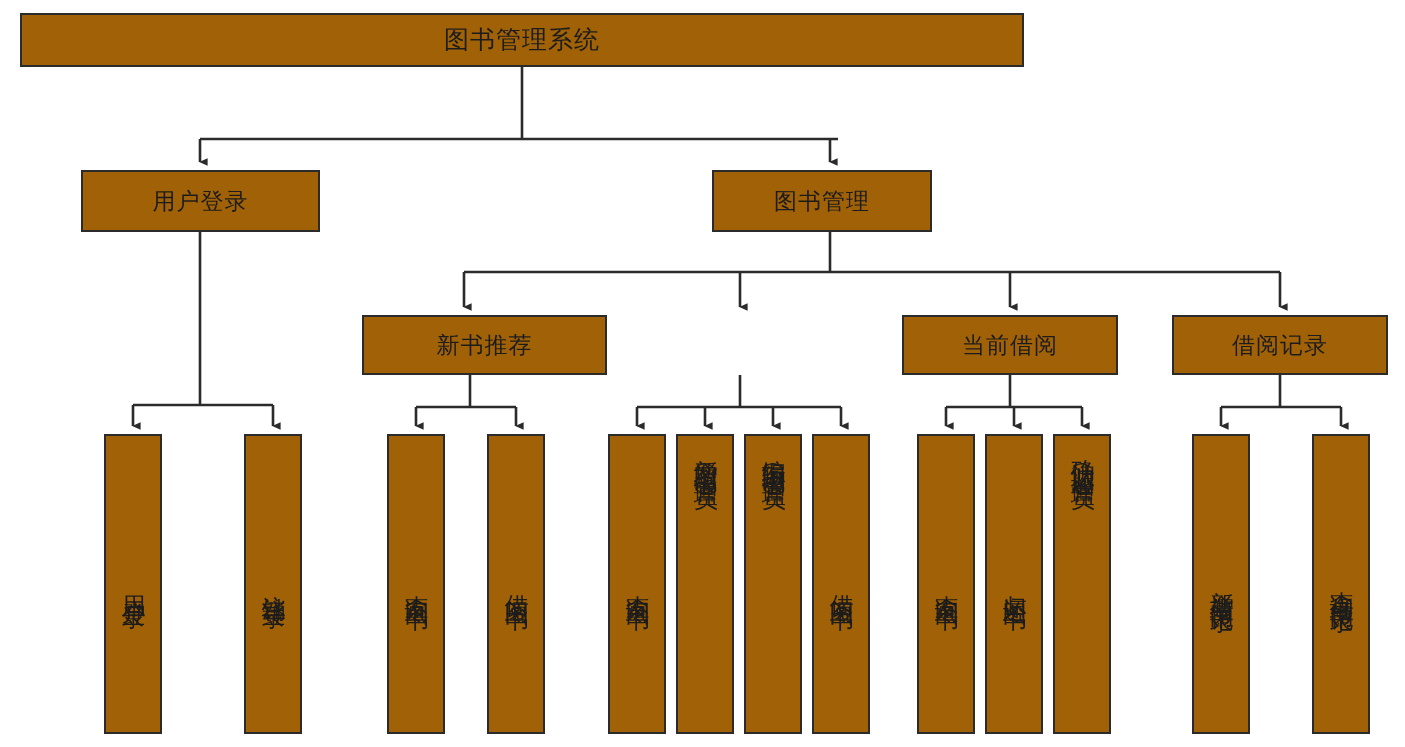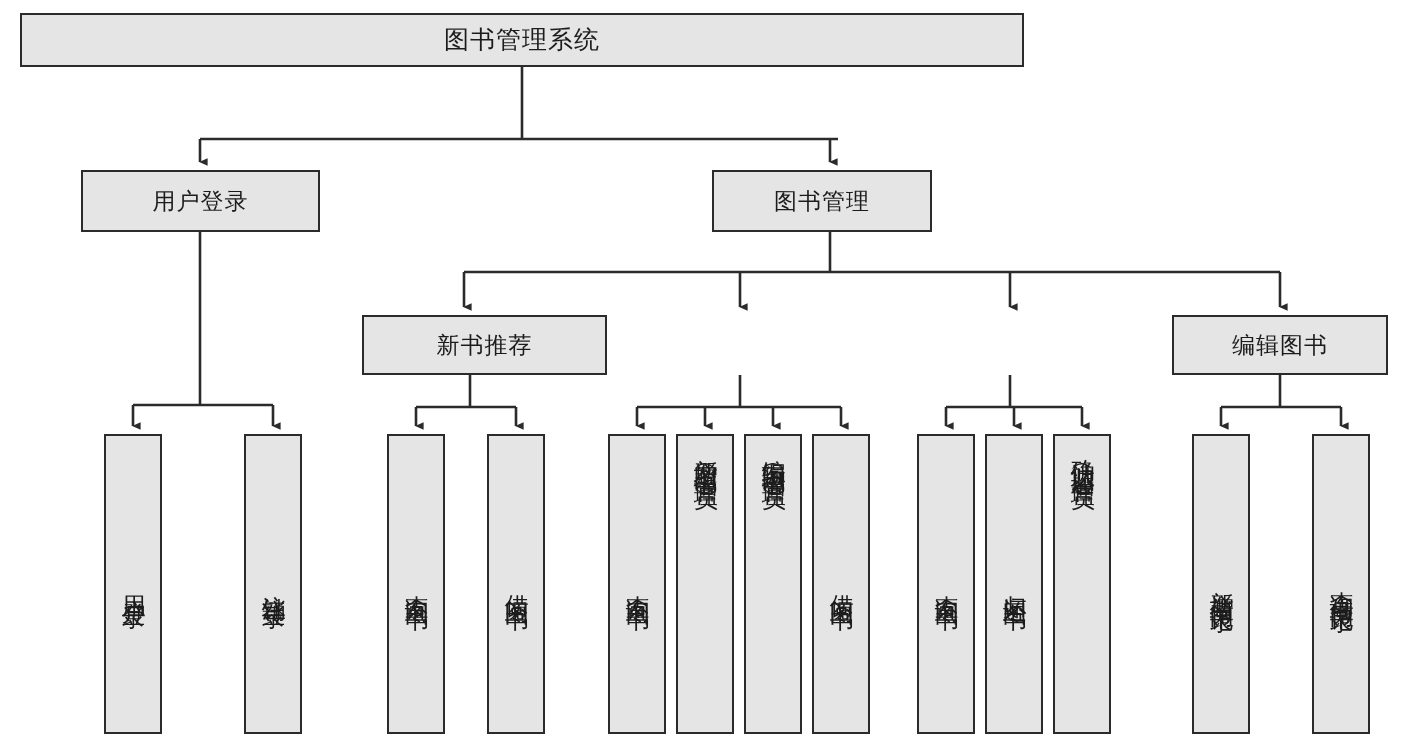--- a/index.html
+++ b/index.html
@@ -7,21 +7,21 @@
     width:1405px;height:747px;overflow:hidden;
     font-family:"DejaVu Sans","Liberation Sans",sans-serif;
     color:#1a1a1a;
   }
   #canvas{position:relative;width:1405px;height:747px;background:#fff;}
   svg#wires{position:absolute;left:0;top:0;width:1405px;height:747px;pointer-events:none;}
 
   .node{
     position:absolute;
     box-sizing:border-box;
-    background:#e5e5e5;
+    background:#a16207;
     border:2.5px solid #2b2b2b;
     display:flex;
     align-items:center;
     justify-content:center;
     z-index:2;
   }
   .node .label{
     font-size:23px;
     line-height:1.25;
     letter-spacing:1px;
@@ -116,22 +116,25 @@
   <div class="node" style="left:81px;top:170px;width:239px;height:62px;">
     <span class="label">用户登录</span>
   </div>
   <div class="node" style="left:712px;top:170px;width:220px;height:62px;">
     <span class="label">图书管理</span>
   </div>
 
   <div class="node" style="left:362px;top:315px;width:245px;height:60px;">
     <span class="label">新书推荐</span>
   </div>
+  <div class="node" style="left:902px;top:315px;width:216px;height:60px;">
+    <span class="label">当前借阅</span>
+  </div>
   <div class="node" style="left:1172px;top:315px;width:216px;height:60px;">
-    <span class="label">编辑图书</span>
+    <span class="label">借阅记录</span>
   </div>
 
   <div class="node leaf centered" style="left:104px;top:434px;width:58px;height:300px;">
     <span class="label">用户登录</span>
   </div>
   <div class="node leaf centered" style="left:244px;top:434px;width:58px;height:300px;">
     <span class="label">注销登录</span>
   </div>
 
   <div class="node leaf centered" style="left:387px;top:434px;width:58px;height:300px;">

